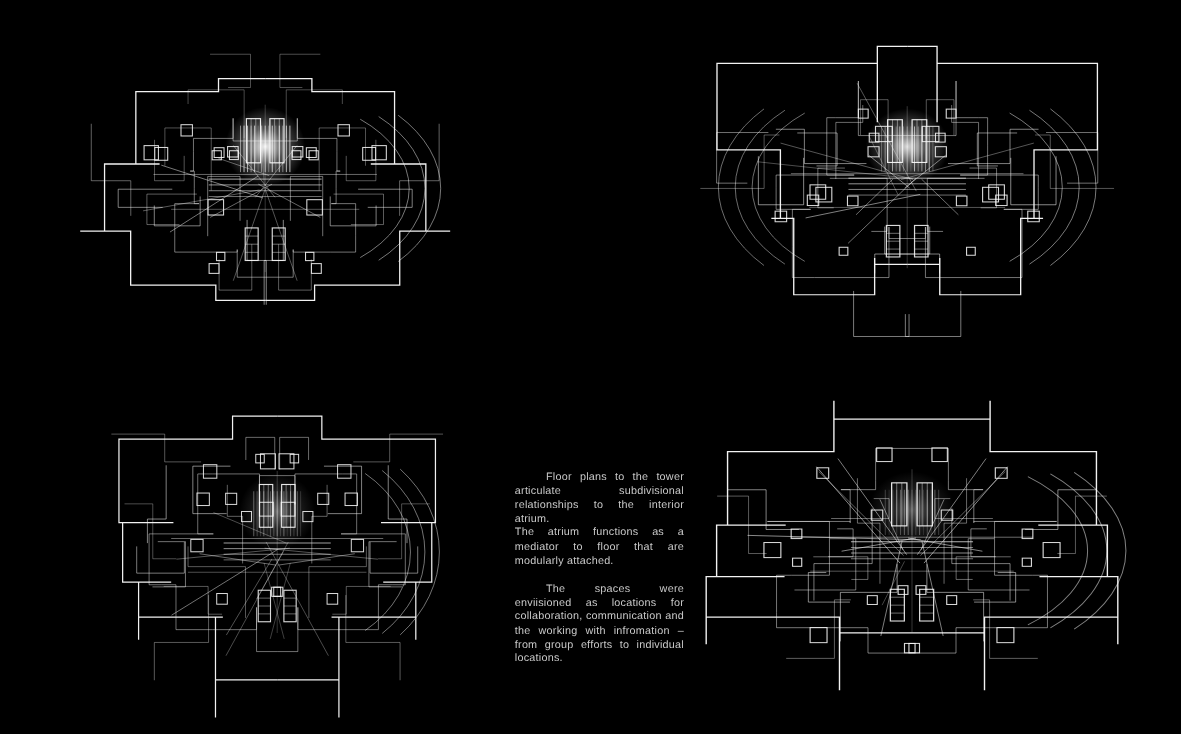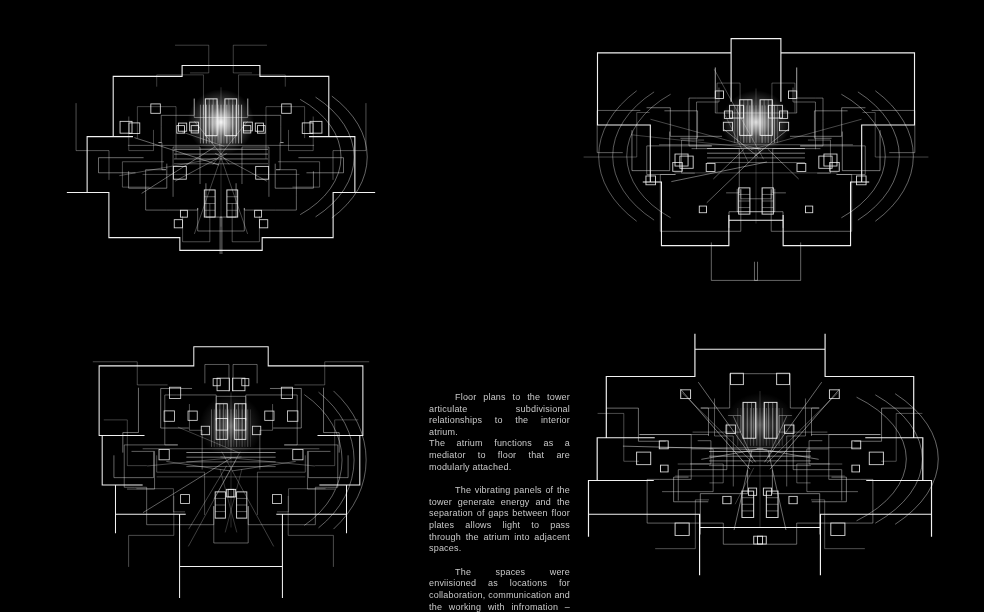--- a/index.html
+++ b/index.html
@@ -467,17 +467,16 @@
         <line x1="206" y1="208" x2="217" y2="208" stroke="#fff" stroke-width="0.6" stroke-opacity="0.6"></line>
         <line x1="206" y1="215" x2="217" y2="215" stroke="#fff" stroke-width="0.6" stroke-opacity="0.6"></line>
         <rect x="168" y="124" width="9" height="9" fill="none" stroke="#fff" stroke-width="0.9" stroke-opacity="0.85"></rect>
         <rect x="168" y="124" width="9" height="9" fill="none" stroke="#fff" stroke-width="0.9" stroke-opacity="0.85" transform="translate(400,0) scale(-1,1)"></rect>
       </svg>
   </div>
 
   <div class="text-panel">
     <p class="indent">Floor plans to the tower articulate subdivisional relationships to the interior atrium.</p>
     <p>The atrium functions as a mediator to floor that are modularly attached.</p>
-    <p class="indent gap">The vibrating panels of the tower generate energy and the separation of gaps between floor plates allows light to pass through the atrium into adjacent spaces.</p>
     <p class="indent gap">The spaces were enviisioned as locations for collaboration, communication and the working with infromation – from group efforts to individual locations.</p>
   </div>
 
 </div>
 
 </body></html>

